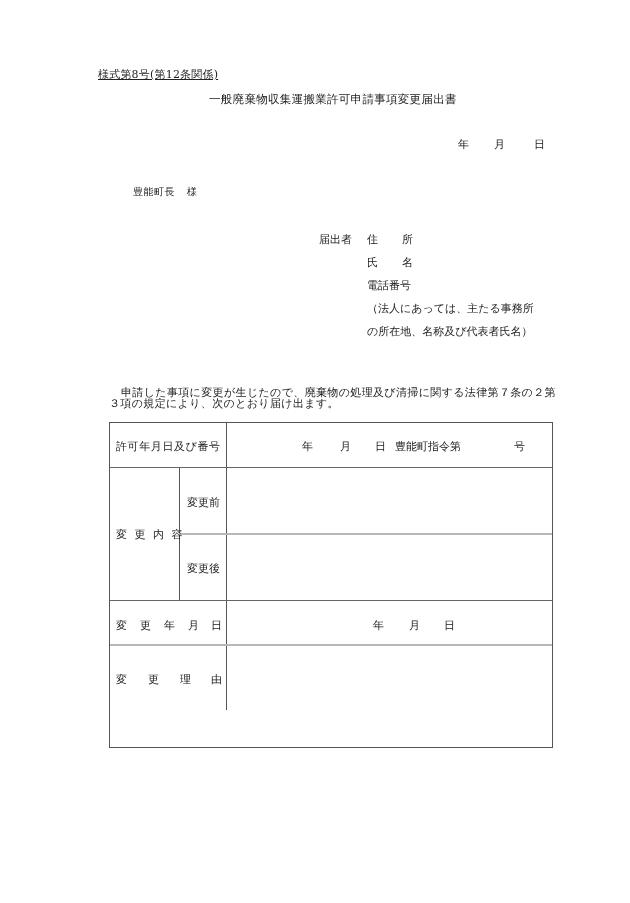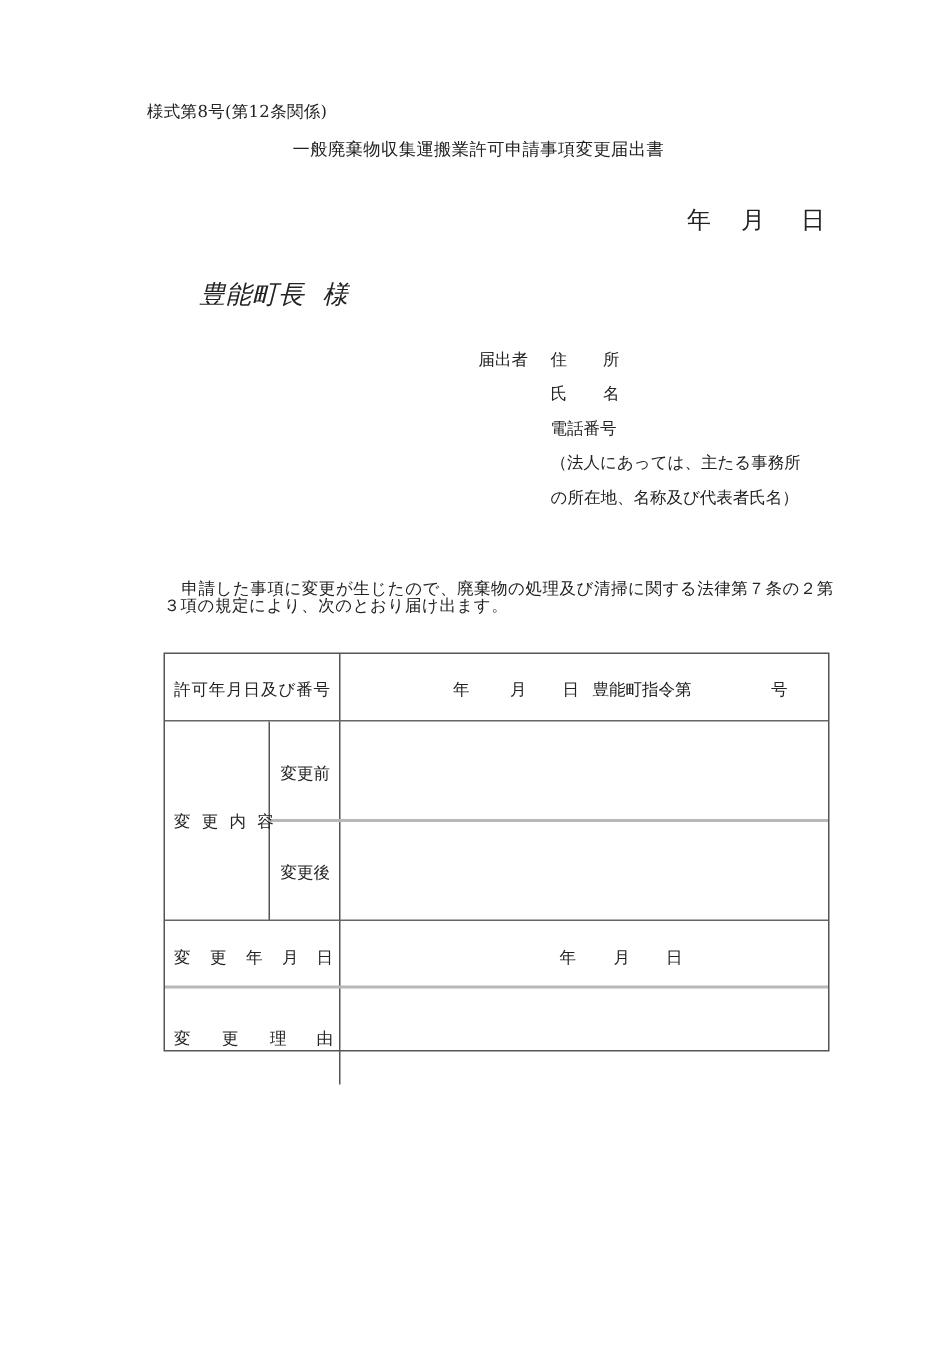--- a/index.html
+++ b/index.html
@@ -10,50 +10,50 @@
     body {
       width: 630px;
       height: 903px;
       position: relative;
       font-family: "DejaVu Serif", "Liberation Serif", serif;
       color: #222222;
       overflow: hidden;
     }
     .abs { position: absolute; white-space: nowrap; }
 
-    #form-number { left: 98px; top: 67px; font-size: 11px; letter-spacing: 0.2px; }
-    #doc-title { left: 195px; top: 92px; font-size: 11.5px; letter-spacing: 0.3px; text-align: center; }
+    #form-number { left: 98px; top: 67px; font-size: 11px; letter-spacing: 0.2px; text-decoration: underline; }
+    #doc-title { left: 209px; top: 92px; font-size: 11.5px; letter-spacing: 0.3px; text-align: center; }
 
-    #date-line { left: 458px; top: 137px; font-size: 16px; }
+    #date-line { left: 458px; top: 137px; font-size: 11px; }
     #date-line span { display: inline-block; }
     #date-line .g1 { width: 36px; }
     #date-line .g2 { width: 40px; }
 
-    #addressee { left: 133px; top: 185px; font-size: 17px; letter-spacing: 0.5px; font-style: italic; }
+    #addressee { left: 133px; top: 185px; font-size: 10px; letter-spacing: 0.5px; }
     #addressee .honor { margin-left: 12px; }
 
     #applicant-label { left: 319px; top: 232px; font-size: 11px; }
     .appl-row { left: 367px; font-size: 11px; }
     #appl-address { top: 232px; }
     #appl-name { top: 255px; }
     #appl-phone { top: 278px; }
     #appl-note1 { top: 301px; }
     #appl-note2 { top: 324px; text-align: right; }
     .spread2 span.b { display: inline-block; width: 35px; }
 
     #body-text1 { left: 121px; top: 373px; font-size: 11px; letter-spacing: 0.35px; margin-top: 12px; }
     #body-text2 { left: 109px; top: 396px; font-size: 11px; letter-spacing: 0.35px; }
 
     
     #form-table {
       position: absolute;
       left: 109px;
-      top: 435px;
+      top: 422px;
       width: 444px;
-      height: 266px;
+      height: 326px;
       border: 1px solid #555555;
       box-sizing: border-box;
     }
     .hline { position: absolute; height: 0; border-top: 1px solid #666666; }
     .hline.light { border-top: 2px solid #b8b8b8; }
     .vline { position: absolute; width: 0; border-left: 1px solid #555555; }
     .cell-text { position: absolute; font-size: 11px; white-space: nowrap; }
   </style>
 </head>
 <body>

